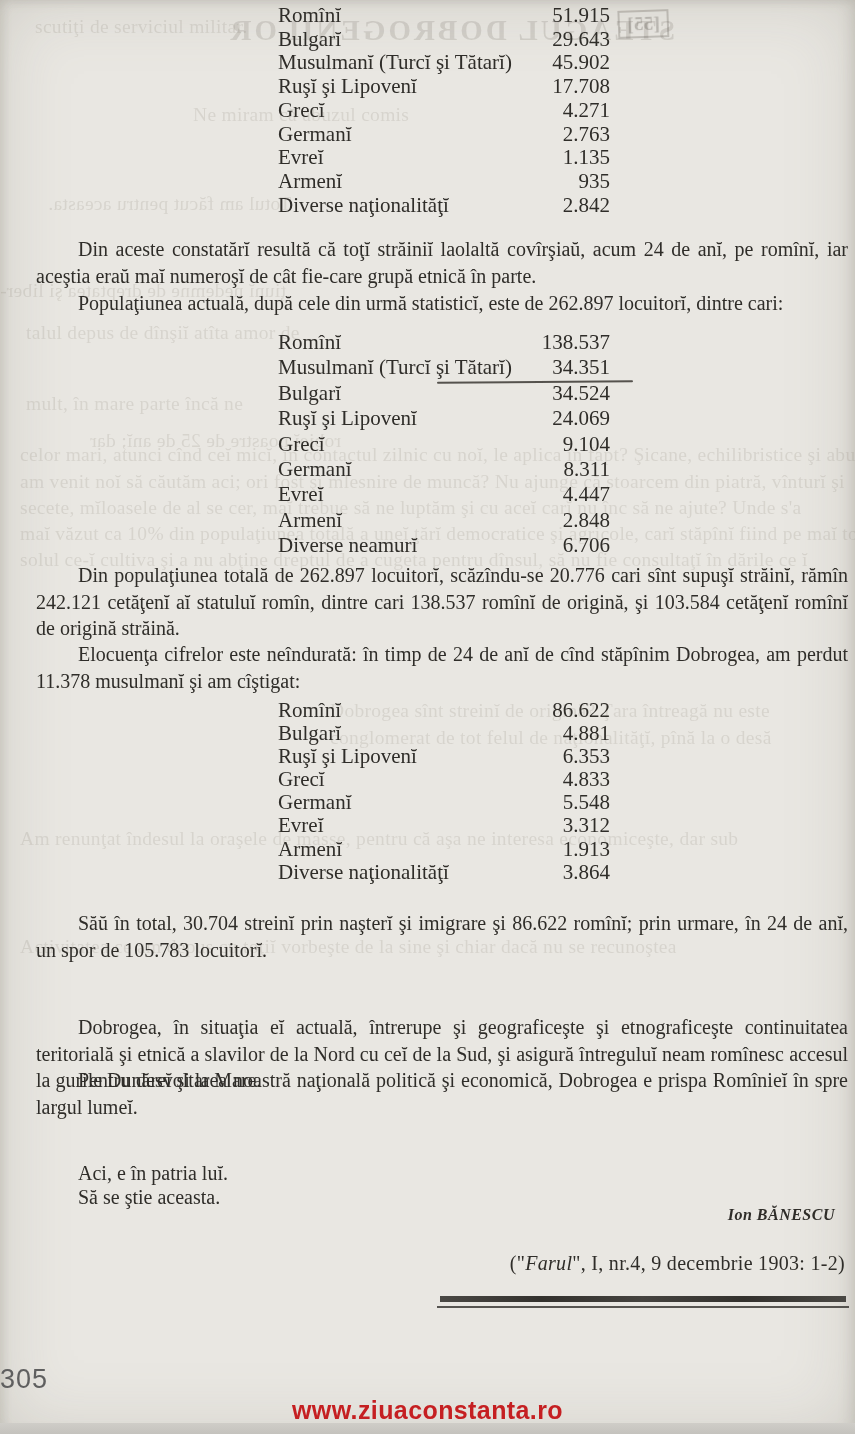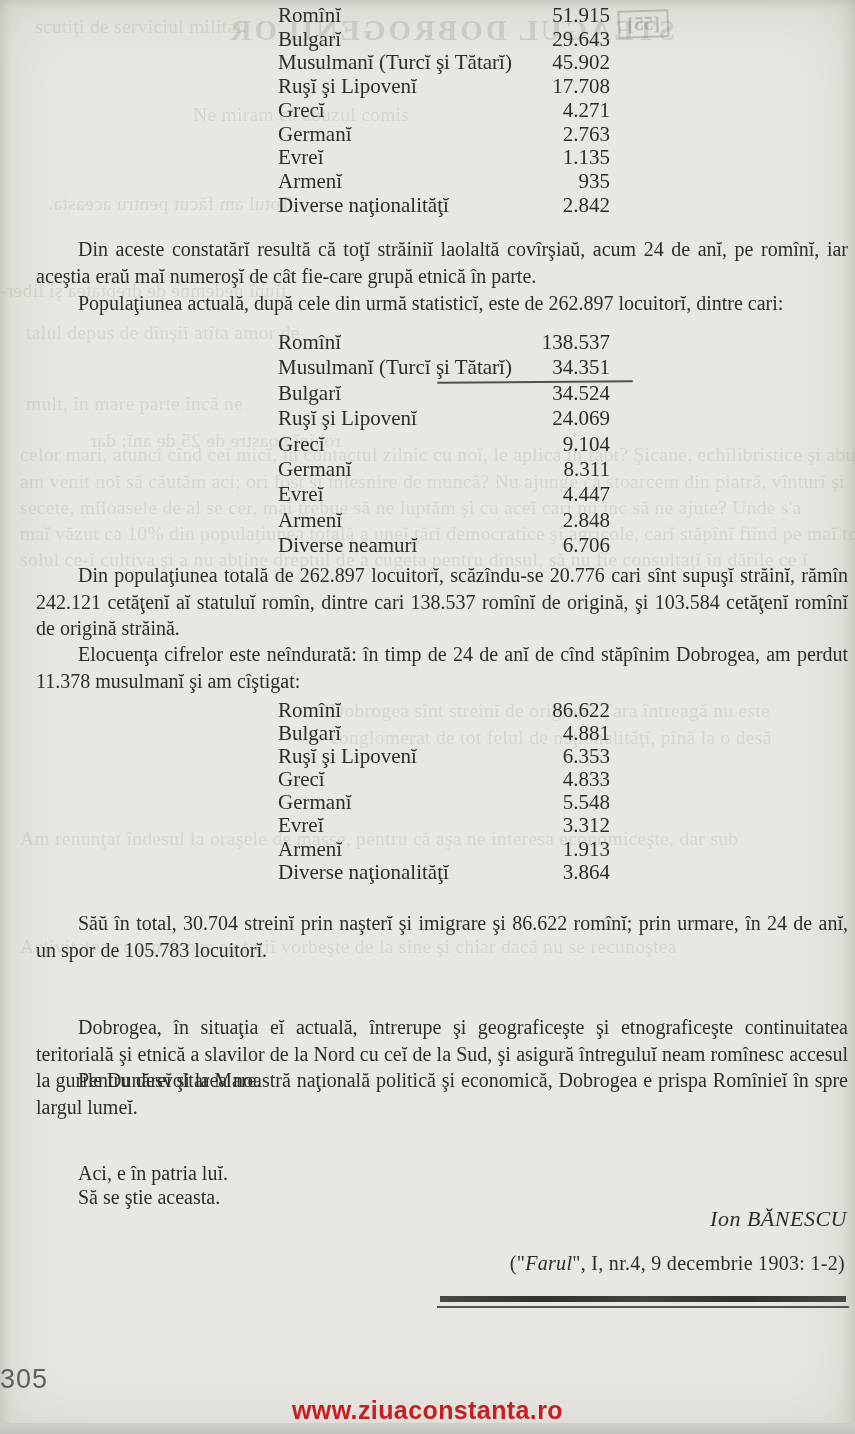--- a/index.html
+++ b/index.html
@@ -39,21 +39,21 @@
   .val{text-align:right;}
   .underline-mark{
     position:absolute;height:2px;background:rgba(48,45,40,.8);
     transform:rotate(-.5deg);border-radius:1px;
   }
   .body{
     position:absolute;left:36px;width:812px;margin:0;
     font-size:20px;line-height:26.5px;text-align:justify;text-indent:42px;
   }
   .signature{
-    position:absolute;right:8px;font-size:22px;font-style:italic;font-weight:normal;
+    position:absolute;right:20px;font-size:16px;font-style:italic;font-weight:bold;
     letter-spacing:.5px;
   }
   .citation{position:absolute;right:10px;font-size:20px;letter-spacing:.3px;}
   .citation .it{font-style:italic;}
   .sep-thick{
     position:absolute;left:440px;width:406px;height:6px;
     background:linear-gradient(90deg,#4a4844,#33312d,#45433f,#33312d,#4a4844);
   }
   .sep-thin{position:absolute;left:437px;width:412px;height:2px;background:#3c3a36;opacity:.85;}
   .pageno{

